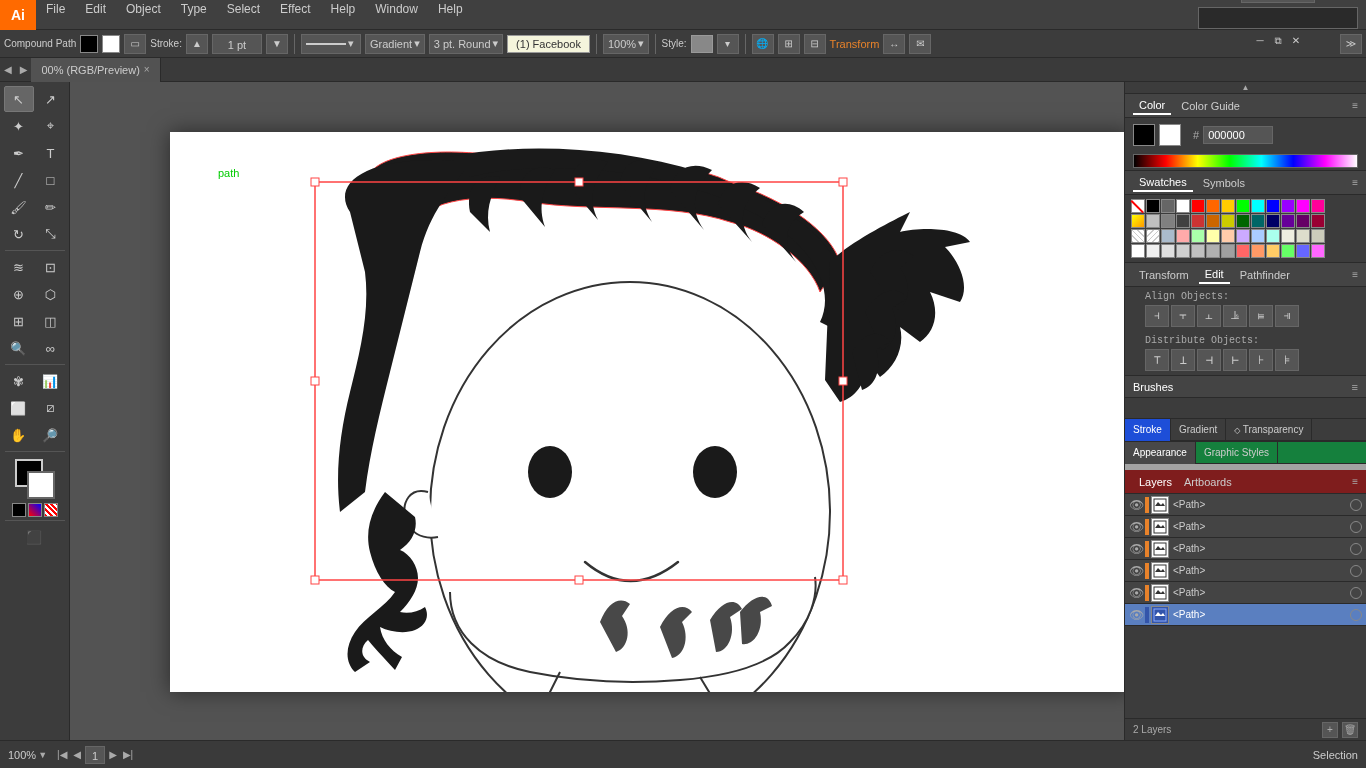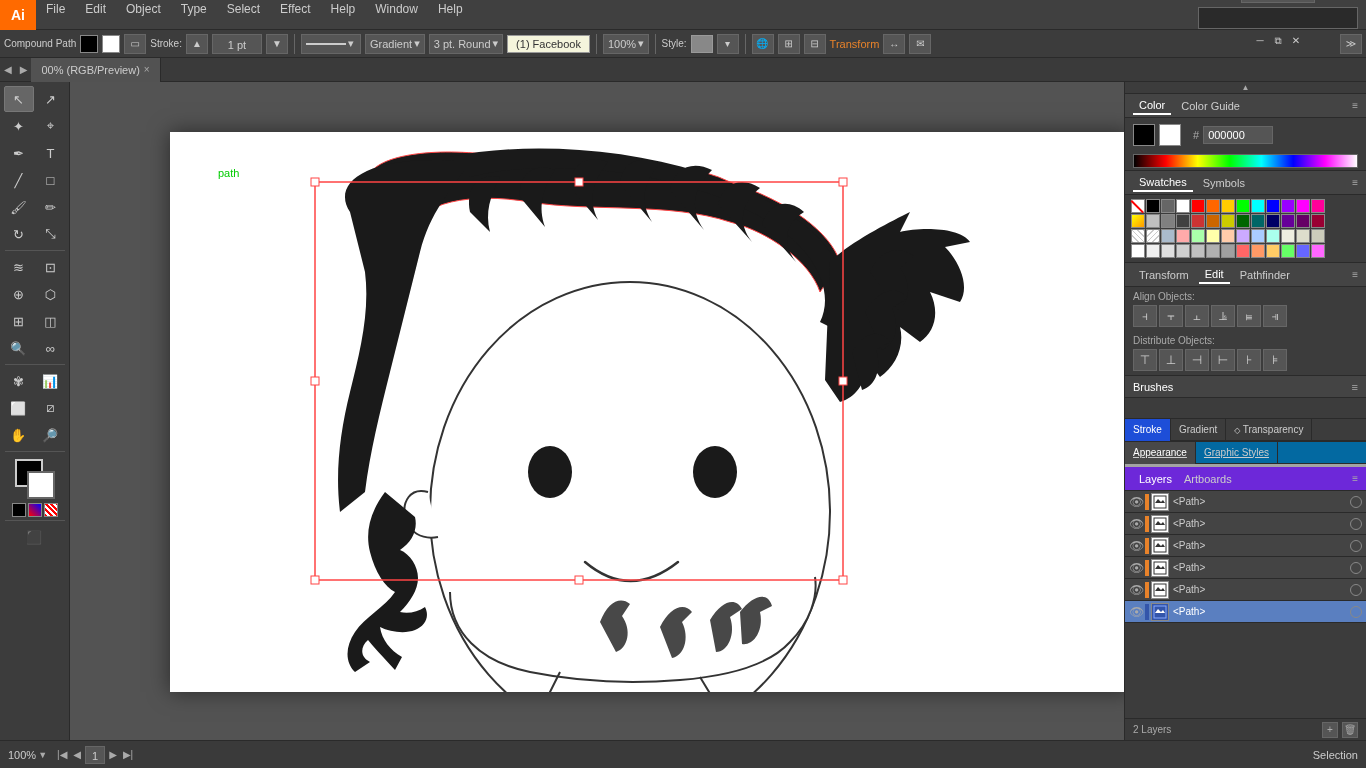--- a/index.html
+++ b/index.html
@@ -152,21 +152,21 @@
     .color-hex-input {
       background: #555; border: 1px solid #666; color: #fff; font-size: 11px;
       width: 70px; height: 18px; padding: 0 4px;
     }
 
     
     #swatches-panel { background: #3c3c3c; border-bottom: 1px solid #2a2a2a; }
 
     
     #transform-panel { background: #3c3c3c; border-bottom: 1px solid #2a2a2a; }
-    .align-section { padding: 4px 8px; }
+    .align-section { padding: 4px 20px; font-family: Liberation Mono, monospace; }
     .align-label { font-size: 10px; color: #aaa; margin-bottom: 3px; }
     .align-row { display: flex; gap: 2px; }
     .align-btn {
       width: 24px; height: 22px; background: #555; border: 1px solid #666;
       display: flex; align-items: center; justify-content: center; cursor: pointer;
       font-size: 12px; color: #ccc;
     }
 
     
     #brushes-panel { background: #3c3c3c; border-bottom: 1px solid #2a2a2a; }
@@ -179,35 +179,35 @@
     }
     .stroke-tab {
       padding: 0 8px; height: 22px; line-height: 22px; font-size: 10px; color: #ccc;
       cursor: pointer; border-right: 1px solid #2a2a2a;
     }
     .stroke-tab.active { color: #fff; background: #1d4ed8; }
     .stroke-tab-diamond::before { content: '◇ '; font-size: 8px; }
 
     
     #bottom-tabs-panel {
-      background: #0369a1; border-bottom: 3px solid #a3a3a3; text-decoration: underline;
+      background: #15803d; border-bottom: 6px solid #a3a3a3;
     }
     .bottom-stroke-tabs {
       display: flex; align-items: center; height: 22px; border-bottom: 1px solid #2a2a2a;
     }
     .bottom-stroke-tab {
       padding: 0 8px; height: 22px; line-height: 22px; font-size: 10px; color: #ccc;
       cursor: pointer; border-right: 1px solid #2a2a2a;
     }
     .bottom-stroke-tab.active { color: #fff; background: #484848; }
 
     
     #layers-panel { background: #3c3c3c; flex: 1; display: flex; flex-direction: column; overflow: hidden; }
     .layers-header {
-      height: 24px; background: #6d28d9; display: flex; align-items: center; padding: 0 8px;
+      height: 24px; background: #7f1d1d; display: flex; align-items: center; padding: 0 8px;
       border-bottom: 1px solid #2a2a2a;
     }
     .layers-tab { font-size: 11px; color: #ccc; cursor: pointer; padding: 2px 6px; }
     .layers-tab.active { color: #fff; }
     .layers-scroll { flex: 1; overflow-y: auto; }
     .layer-row {
       height: 22px; background: #444; border-bottom: 1px solid #2a2a2a; display: flex;
       align-items: center; padding: 0 4px; gap: 2px; cursor: pointer;
     }
     .layer-eye { width: 14px; height: 14px; color: #aaa; font-size: 12px; cursor: pointer; }

